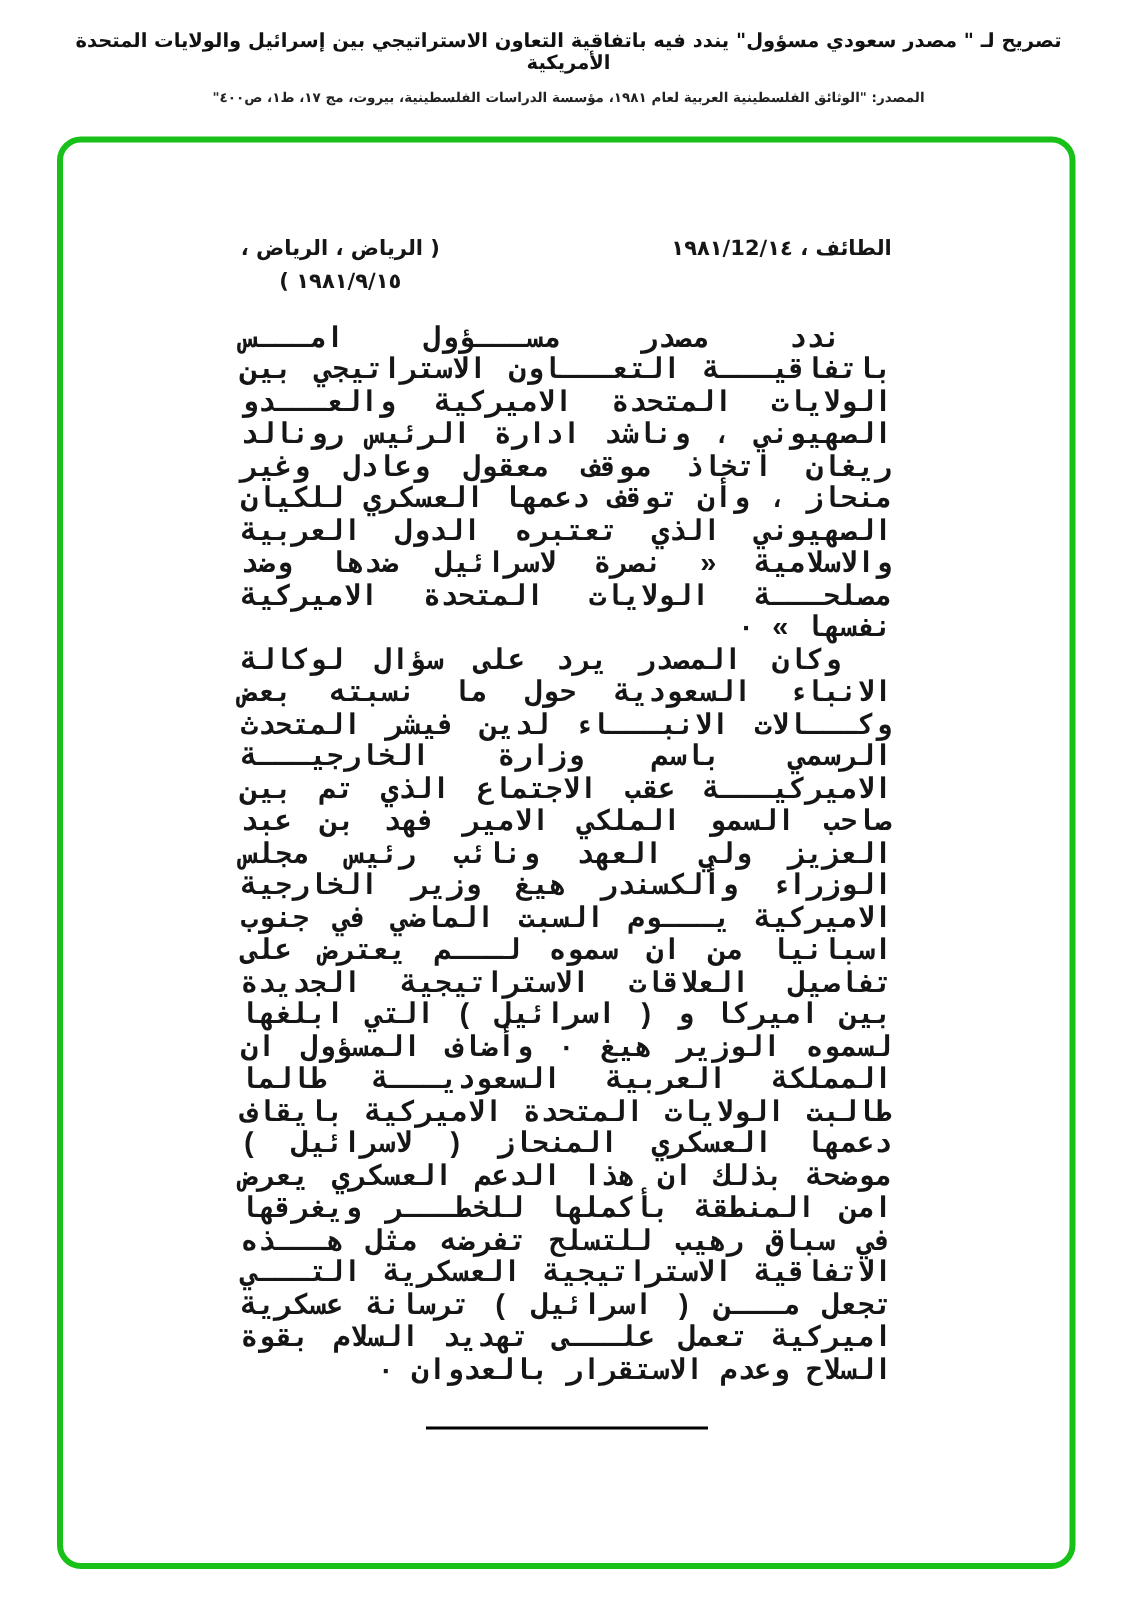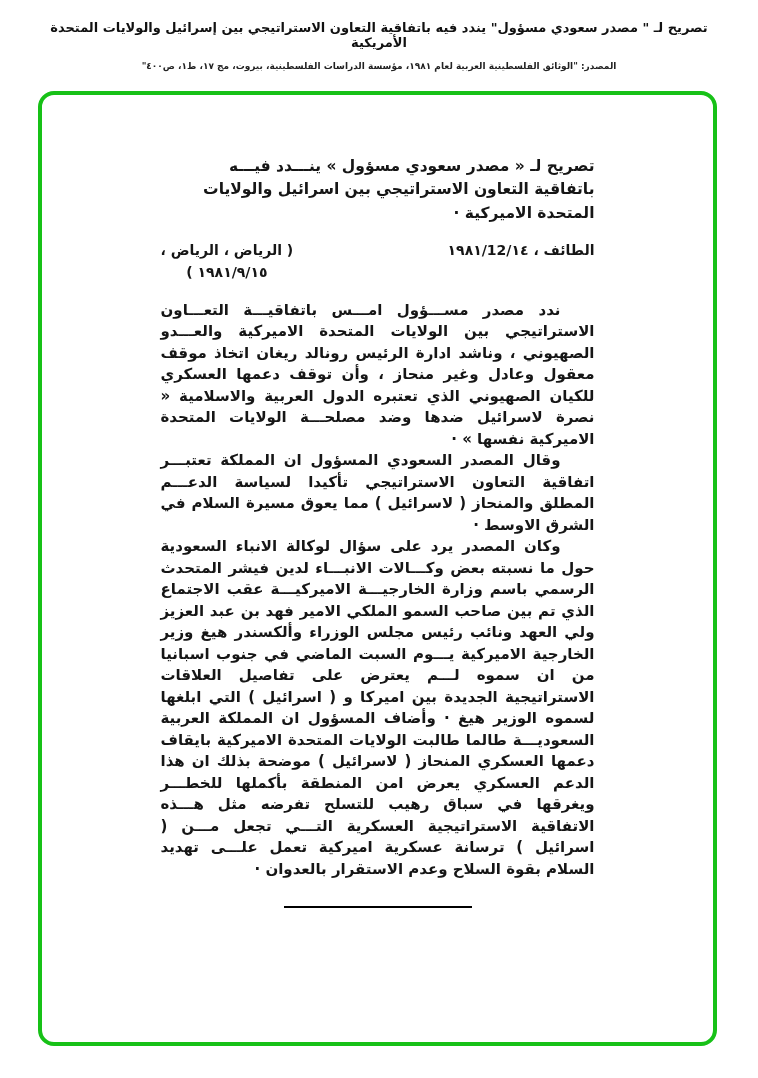--- a/index.html
+++ b/index.html
@@ -73,25 +73,26 @@
     font-weight: 700;
     line-height: 1.6;
     margin-bottom: 16px;
   }
   .dl-left {
     white-space: pre-line;
     text-align: center;
   }
   .doc p {
     margin: 0;
-    font-size: 15px;
+    font-size: 19px;
     font-weight: 700;
     line-height: 21.5px;
     text-align: justify;
     text-indent: 34px;
+    font-family: Liberation Mono, monospace;
   }
   .sig-line {
     width: 188px;
     height: 2px;
     background: #000000;
     margin: 26px auto 0 auto;
   }
 </style>
 </head>
 <body>
@@ -99,33 +100,29 @@
 <div class="page">
 
   <div class="header">
     <div class="header-title">تصريح لـ " مصدر سعودي مسؤول" يندد فيه باتفاقية التعاون الاستراتيجي بين إسرائيل والولايات المتحدة الأمريكية</div>
     <div class="header-source">المصدر: "الوثائق الفلسطينية العربية لعام ١٩٨١، مؤسسة الدراسات الفلسطينية، بيروت، مج ١٧، ط١، ص٤٠٠"</div>
   </div>
 
   <div class="frame">
     <div class="doc">
 
-      <div class="doc-title">تصريح لـ « مصدر سعودي مسؤول » ينـــدد فيـــه
-باتفاقية التعاون الاستراتيجي بين اسرائيل والولايات
-المتحدة الاميركية ·</div>
 
       <div class="dateline">
         <span class="dl-right">الطائف ، ١٩٨١/12/١٤</span>
         <span class="dl-left">( الرياض ، الرياض ،
 ١٩٨١/٩/١٥ )</span>
       </div>
 
       <p>ندد مصدر مســـؤول امـــس باتفاقيـــة التعـــاون الاستراتيجي بين الولايات المتحدة الاميركية والعـــدو الصهيوني ، وناشد ادارة الرئيس رونالد ريغان اتخاذ موقف معقول وعادل وغير منحاز ، وأن توقف دعمها العسكري للكيان الصهيوني الذي تعتبره الدول العربية والاسلامية « نصرة لاسرائيل ضدها وضد مصلحـــة الولايات المتحدة الاميركية نفسها » ·</p>
 
-      <p>وقال المصدر السعودي المسؤول ان المملكة تعتبـــر اتفاقية التعاون الاستراتيجي تأكيدا لسياسة الدعـــم المطلق والمنحاز ( لاسرائيل ) مما يعوق مسيرة السلام في الشرق الاوسط ·</p>
 
       <p>وكان المصدر يرد على سؤال لوكالة الانباء السعودية حول ما نسبته بعض وكـــالات الانبـــاء لدين فيشر المتحدث الرسمي باسم وزارة الخارجيـــة الاميركيـــة عقب الاجتماع الذي تم بين صاحب السمو الملكي الامير فهد بن عبد العزيز ولي العهد ونائب رئيس مجلس الوزراء وألكسندر هيغ وزير الخارجية الاميركية يـــوم السبت الماضي في جنوب اسبانيا من ان سموه لـــم يعترض على تفاصيل العلاقات الاستراتيجية الجديدة بين اميركا و ( اسرائيل ) التي ابلغها لسموه الوزير هيغ · وأضاف المسؤول ان المملكة العربية السعوديـــة طالما طالبت الولايات المتحدة الاميركية بايقاف دعمها العسكري المنحاز ( لاسرائيل ) موضحة بذلك ان هذا الدعم العسكري يعرض امن المنطقة بأكملها للخطـــر ويغرقها في سباق رهيب للتسلح تفرضه مثل هـــذه الاتفاقية الاستراتيجية العسكرية التـــي تجعل مـــن ( اسرائيل ) ترسانة عسكرية اميركية تعمل علـــى تهديد السلام بقوة السلاح وعدم الاستقرار بالعدوان ·</p>
 
       <div class="sig-line"></div>
 
     </div>
   </div>
 
 </div>
 

